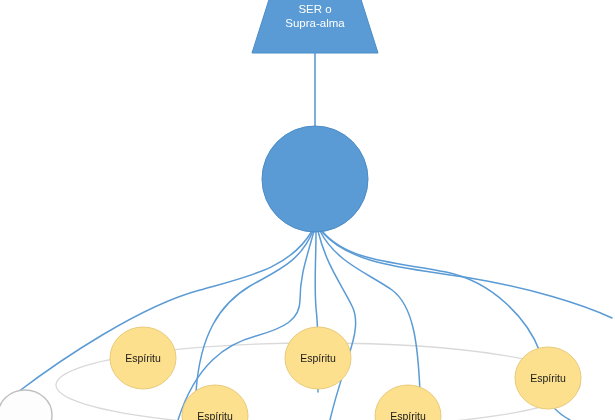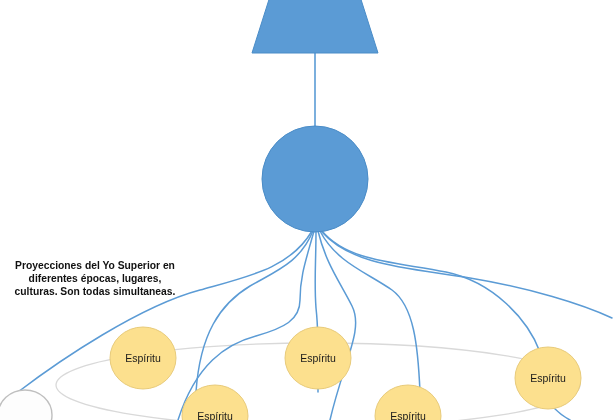--- a/index.html
+++ b/index.html
@@ -119,17 +119,18 @@
     <g>
       <text x="143" y="362" text-anchor="middle" font-family="Liberation Sans, sans-serif" font-size="10.5" fill="#1A1A1A">Espíritu</text>
       <text x="318" y="362" text-anchor="middle" font-family="Liberation Sans, sans-serif" font-size="10.5" fill="#1A1A1A">Espíritu</text>
       <text x="548" y="382" text-anchor="middle" font-family="Liberation Sans, sans-serif" font-size="10.5" fill="#1A1A1A">Espíritu</text>
       <text x="215" y="420" text-anchor="middle" font-family="Liberation Sans, sans-serif" font-size="10.5" fill="#1A1A1A">Espíritu</text>
       <text x="408" y="420" text-anchor="middle" font-family="Liberation Sans, sans-serif" font-size="10.5" fill="#1A1A1A">Espíritu</text>
     </g>
 
   </svg>
 
+  <div class="node-label" id="ser-label">SER o
+Supra-alma</div>
 
 
-  <div id="note-text">Proyecciones del Yo Superior en diferentes épocas, lugares, culturas. Son todas simultaneas.</div>
 
 </div>
 
 </body></html>

